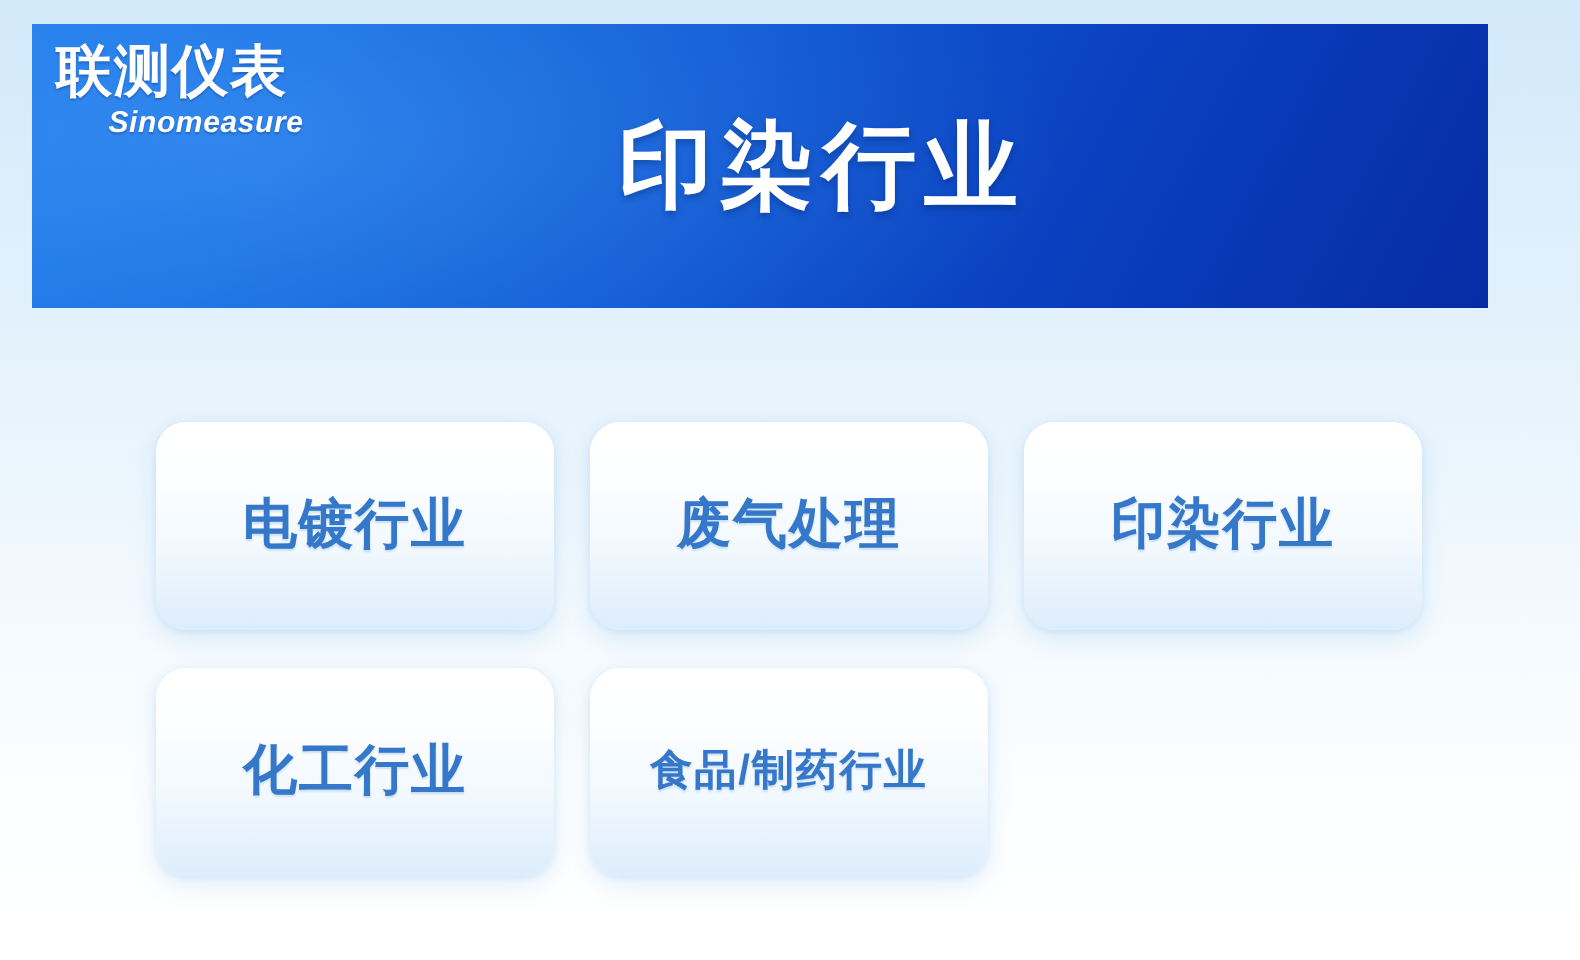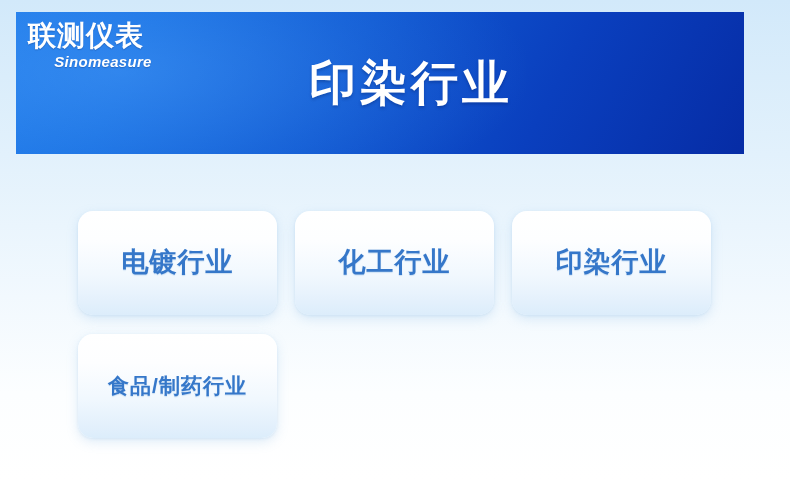--- a/index.html
+++ b/index.html
@@ -139,27 +139,30 @@
 
     <div class="header-title">印染行业</div>
   </div>
 
   <div class="grid">
 
     <div class="card">
       <span class="card-label size-lg">电镀行业</span>
     </div>
 
-
     <div class="card">
-      <span class="card-label size-lg">化工行业</span>
+      <span class="card-label size-lg">废气处理</span>
     </div>
 
     <div class="card">
       <span class="card-label size-lg">印染行业</span>
+    </div>
+
+    <div class="card">
+      <span class="card-label size-lg">化工行业</span>
     </div>
 
     <div class="card">
       <span class="card-label size-md">食品/制药行业</span>
     </div>
 
 
   </div>
 
 </div>

